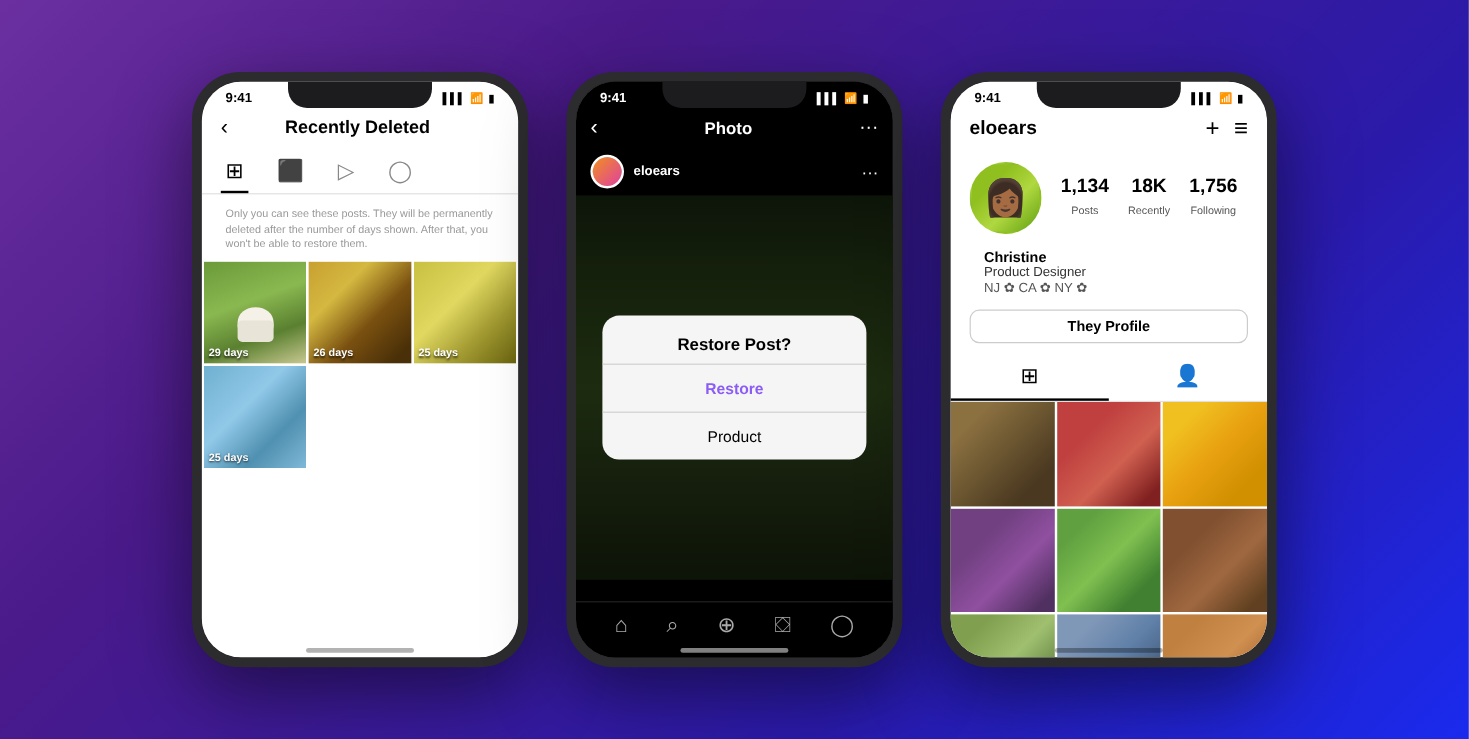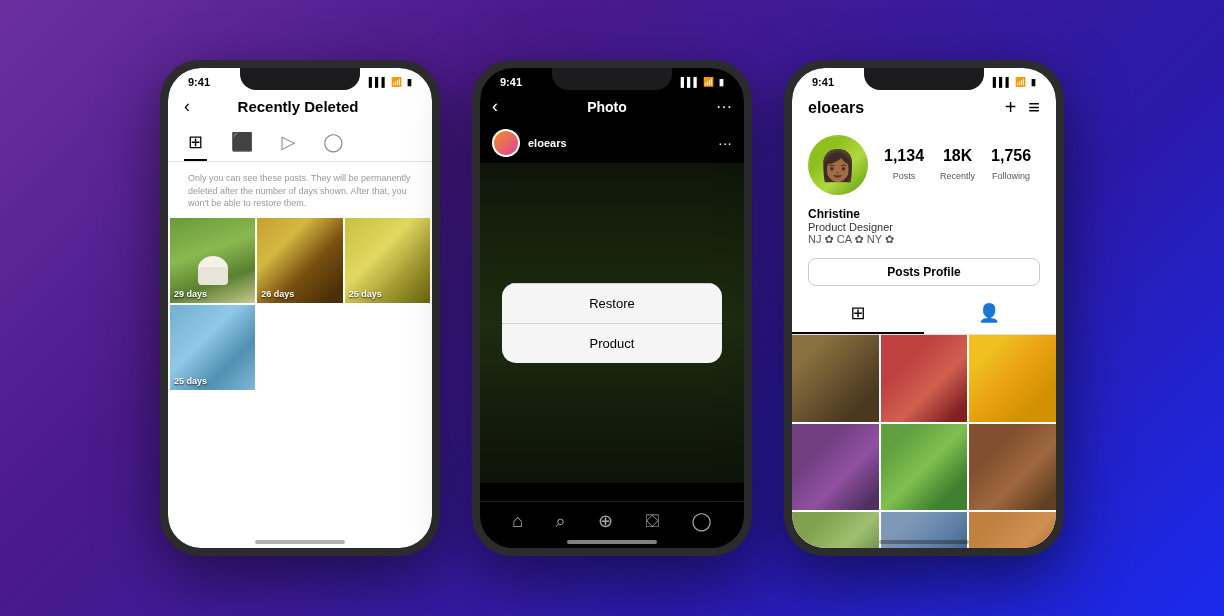--- a/index.html
+++ b/index.html
@@ -186,21 +186,21 @@
       padding: 0 16px 16px;
       line-height: 1.5;
     }
     .modal-divider { height: 1px; background: #d0d0d0; }
     .modal-btn {
       padding: 12px;
       text-align: center;
       font-size: 13px;
       cursor: pointer;
     }
-    .modal-btn.restore { color: #000000; font-weight: 400; }
+    .modal-btn.restore { color: #8b5cf6; font-weight: 700; }
     .modal-btn.cancel { color: #000; }
     .modal-btn-divider { height: 1px; background: #d0d0d0; }
 
     
     .bottom-nav {
       position: absolute;
       bottom: 0;
       left: 0;
       right: 0;
       display: flex;
@@ -257,21 +257,21 @@
 
     .profile-stats {
       display: flex;
       gap: 16px;
       flex: 1;
     }
     .stat-item { text-align: center; }
     .stat-num { font-size: 16px; font-weight: 700; display: block; }
     .stat-label { font-size: 9px; color: #555; }
 
-    .profile-bio { padding: 4px 16px 8px; }
+    .profile-bio { padding: 4px 28px 8px; }
     .bio-name { font-size: 12px; font-weight: 700; }
     .bio-title { font-size: 11px; color: #333; }
     .bio-location { font-size: 11px; color: #555; }
 
     .edit-profile-btn {
       margin: 4px 16px 8px;
       border: 1px solid #ccc;
       border-radius: 8px;
       text-align: center;
       padding: 6px;
@@ -391,20 +391,21 @@
       <div class="poster-avatar"></div>
       <span class="poster-name">eloears</span>
       <span class="poster-dots">···</span>
     </div>
 
     <div style="position:relative;flex:1;">
       <div style="width:100%;height:320px;background:linear-gradient(180deg,#1a2a12 0%,#2a4018 20%,#3a5820 50%,#283818 80%,#1a2810 100%);"></div>
 
       <div class="modal-overlay">
         <div class="modal-box">
+          <div class="modal-title">Restore Post?</div>
           <div class="modal-divider"></div>
           <div class="modal-btn restore">Restore</div>
           <div class="modal-btn-divider"></div>
           <div class="modal-btn cancel">Product</div>
         </div>
       </div>
     </div>
 
     <div class="bottom-nav dark-bg">
       <span class="nav-icon dark">⌂</span>
@@ -458,21 +459,21 @@
         </div>
       </div>
     </div>
 
     <div class="profile-bio">
       <div class="bio-name">Christine</div>
       <div class="bio-title">Product Designer</div>
       <div class="bio-location">NJ ✿ CA ✿ NY ✿</div>
     </div>
 
-    <div class="edit-profile-btn">Posts Profile</div>
+    <div class="edit-profile-btn">They Profile</div>
 
     <div class="profile-tabs">
       <div class="profile-tab active">⊞</div>
       <div class="profile-tab">👤</div>
     </div>
 
     <div class="profile-grid">
       <div class="profile-photo pg1"></div>
       <div class="profile-photo pg2"></div>
       <div class="profile-photo pg3"></div>

